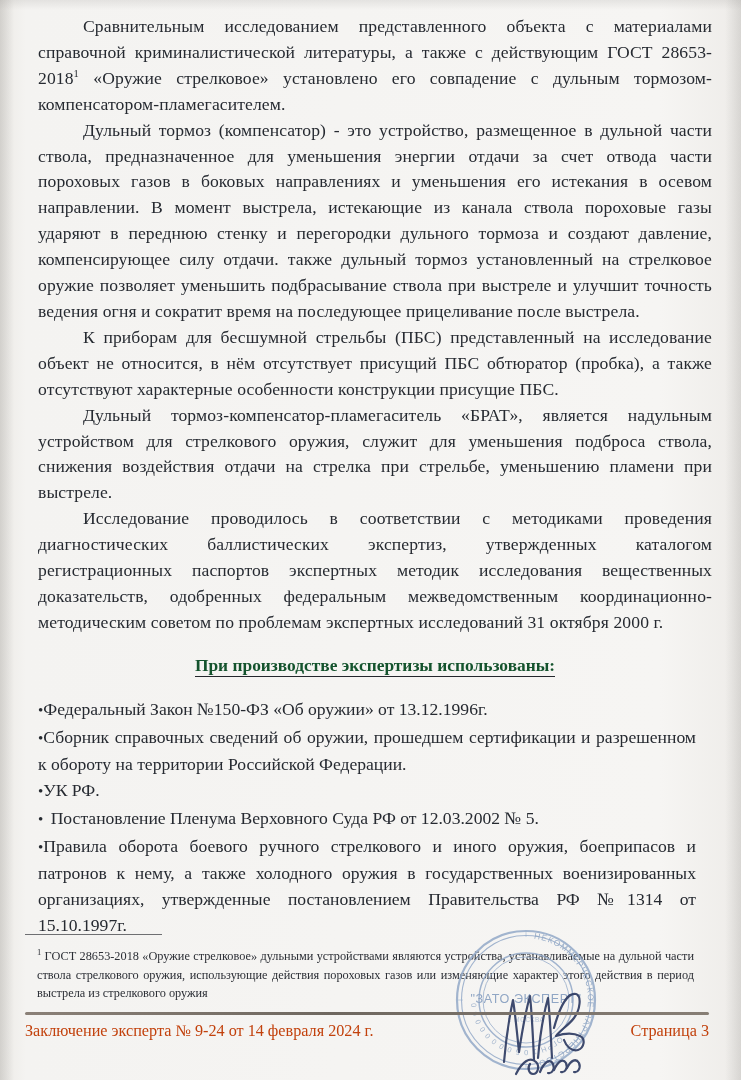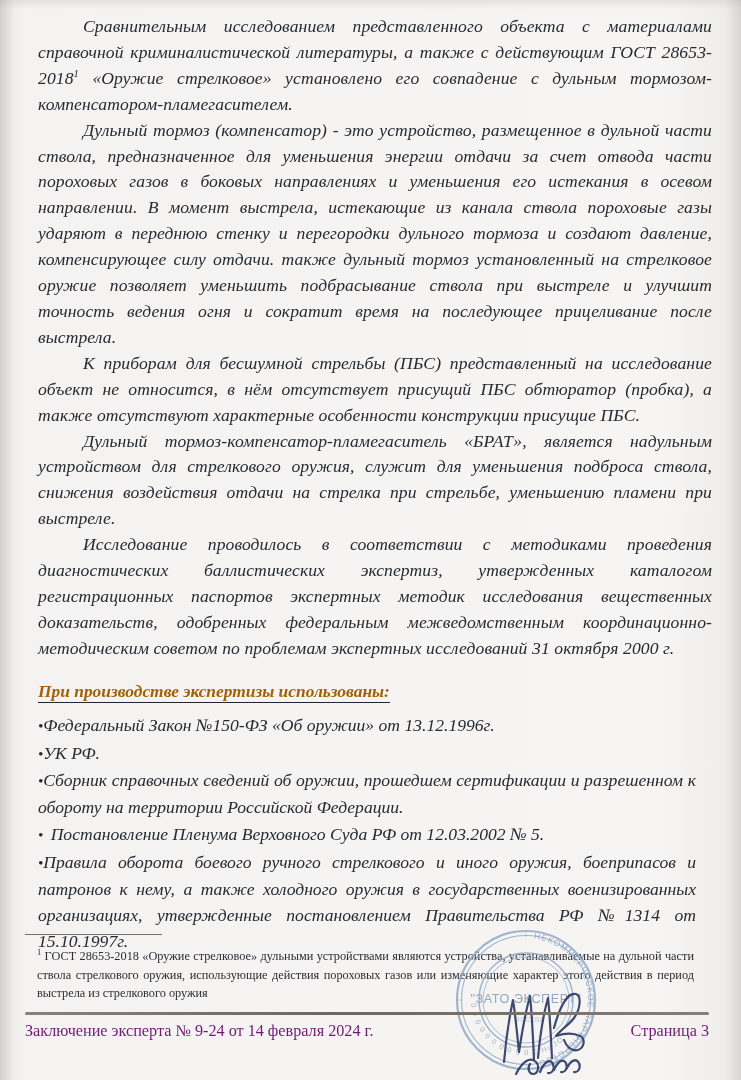--- a/index.html
+++ b/index.html
@@ -23,41 +23,40 @@
     background:linear-gradient(90deg,rgba(150,148,145,.30),rgba(150,148,145,0));}
   .edge-right{position:absolute;right:0;top:0;width:16px;height:100%;
     background:linear-gradient(270deg,rgba(150,148,145,.26),rgba(150,148,145,0));}
   .edge-top{position:absolute;left:0;top:0;height:10px;width:100%;
     background:linear-gradient(180deg,rgba(150,148,145,.18),rgba(150,148,145,0));}
 
   .page{
     position:absolute;inset:0;
     padding:14px 29px 0 38px;
     box-sizing:border-box;
-    font-style:italic;
   }
 
   p.body{
     margin:0;
     text-align:justify;
     text-indent:45px;
     font-size:17.6px;
     line-height:25.9px;
     letter-spacing:.1px;
     color:#262a31;
   }
   sup{font-size:10.5px;vertical-align:super;line-height:0;}
 
   h2.section-heading{
-    margin:17px 0 10px 0;
-    text-align:left;
+    margin:17px 0 20px 0;
+    text-align:center;
     font-size:17.4px;
     font-weight:bold;
     line-height:24px;
-    color:#a16207;
+    color:#14532d;
   }
   h2.section-heading span{
     border-bottom:1.6px solid #23262c;
     padding-bottom:1px;
   }
 
   ul.ref-list{
     list-style:none;
     margin:3px 0 0 0;
     padding:0;
@@ -109,21 +108,21 @@
     background:linear-gradient(90deg,#8a8077 0%,#6e675f 45%,#877e75 100%);
     border-radius:2px;
     margin-bottom:5px;
   }
   .footer-row{
     display:flex;
     align-items:center;
     justify-content:space-between;
     font-size:16.2px;
     line-height:22px;
-    color:#701a75;
+    color:#c2410c;
     gap:21px;
   }
 
   
   .stamp{
     position:absolute;
     left:448px;top:922px;
     width:156px;height:156px;
     pointer-events:none;
   }
@@ -152,22 +151,22 @@
 
   <p class="body">Дульный тормоз-компенсатор-пламегаситель «БРАТ», является надульным устройством для стрелкового оружия, служит для уменьшения подброса ствола, снижения воздействия отдачи на стрелка при стрельбе, уменьшению пламени при выстреле.</p>
 
 
   <p class="body">Исследование проводилось в соответствии с методиками проведения диагностических баллистических экспертиз, утвержденных каталогом регистрационных паспортов экспертных методик исследования вещественных доказательств, одобренных федеральным межведомственным координационно-методическим советом по проблемам экспертных исследований 31 октября 2000 г.</p>
 
   <h2 class="section-heading"><span>При производстве экспертизы использованы:</span></h2>
 
   <ul class="ref-list">
     <li><span class="bullet">•</span><span>Федеральный Закон №150-ФЗ «Об оружии» от 13.12.1996г.</span></li>
+    <li><span class="bullet">•</span><span>Сборник справочных сведений об оружии, прошедшем сертификации и разрешенном к обороту на территории Российской Федерации.</span></li>
     <li><span class="bullet">•</span><span>УК РФ.</span></li>
-    <li><span class="bullet">•</span><span>Сборник справочных сведений об оружии, прошедшем сертификации и разрешенном к обороту на территории Российской Федерации.</span></li>
     <li class="spaced"><span class="bullet">•</span><span> Постановление Пленума Верховного Суда РФ от 12.03.2002 № 5.</span></li>
     <li><span class="bullet">•</span><span>Правила оборота боевого ручного стрелкового и иного оружия, боеприпасов и патронов к нему, а также холодного оружия в государственных военизированных организациях, утвержденные постановлением Правительства РФ №1314 от 15.10.1997г.</span></li>
   </ul>
 
 </div>
 
 <div class="footnote-zone">
   <div class="footnote-rule"></div>
   <p class="footnote-text"><sup>1</sup><span> ГОСТ 28653-2018 «Оружие стрелковое» дульными устройствами являются устройства, устанавливаемые на дульной части ствола стрелкового оружия, использующие действия пороховых газов или изменяющие характер этого действия в период выстрела из стрелкового оружия</span></p>
 </div>

